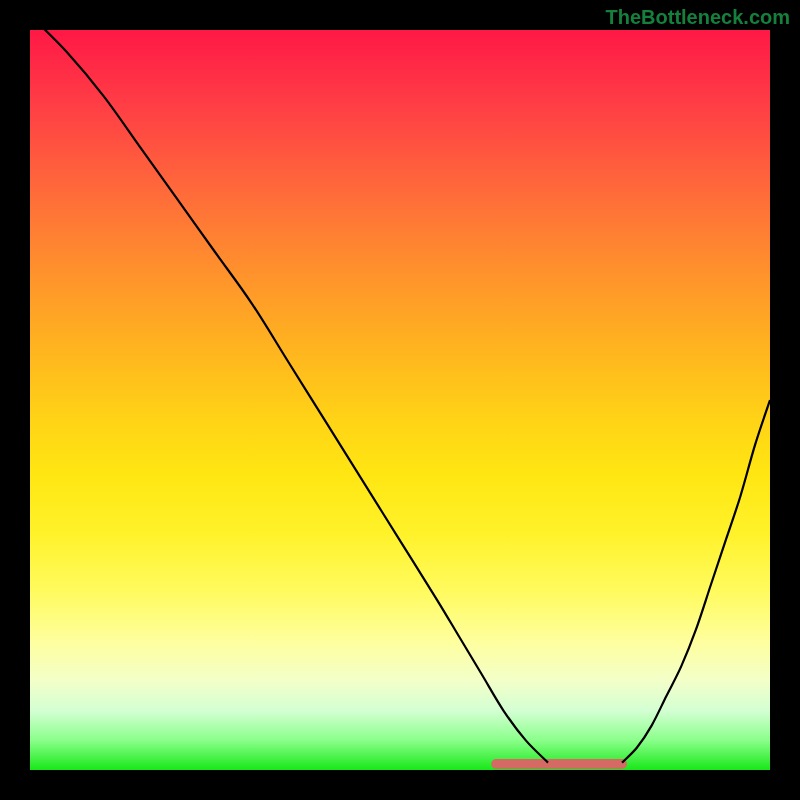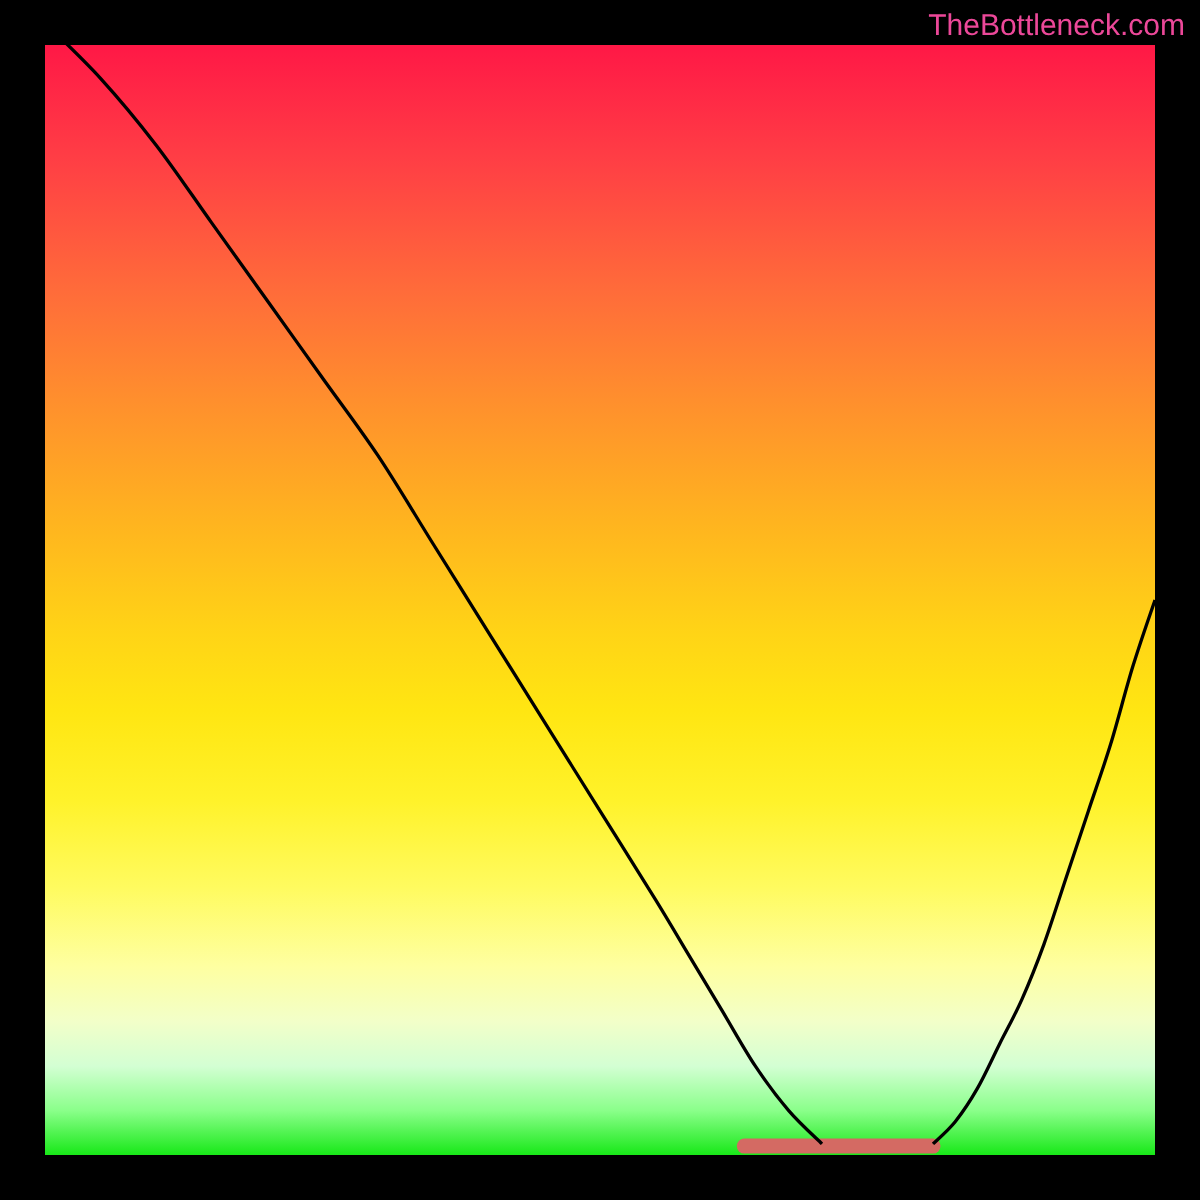--- a/index.html
+++ b/index.html
@@ -8,23 +8,23 @@
     width: 800px;
     height: 800px;
     background: #000;
     position: relative;
     font-family: Arial, sans-serif;
   }
   .watermark {
     position: absolute;
     top: 6px;
     right: 10px;
-    color: #ec4899;
+    color: #15803d;
     font-size: 20px;
-    font-weight: 400;
+    font-weight: 700;
     z-index: 10;
   }
   .plot-frame {
     position: absolute;
     left: 30px;
     top: 30px;
     width: 740px;
     height: 740px;
     background: #000;
   }

